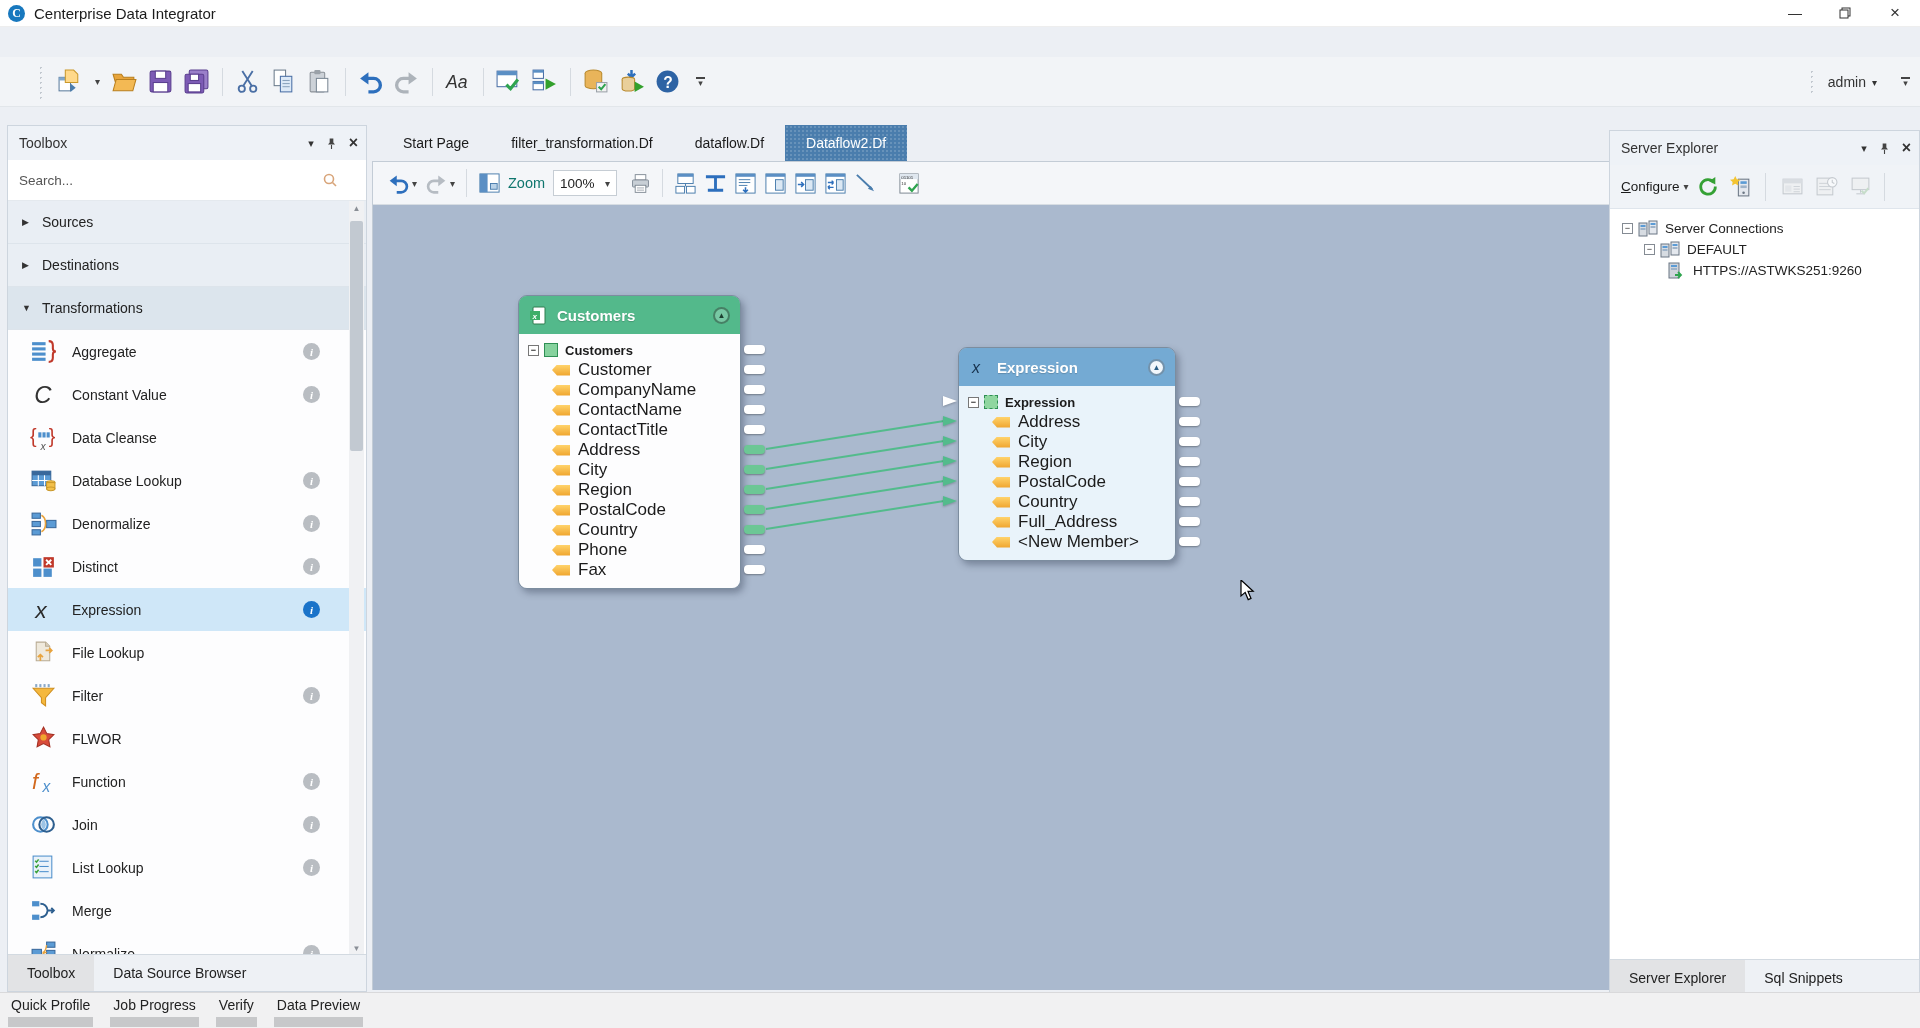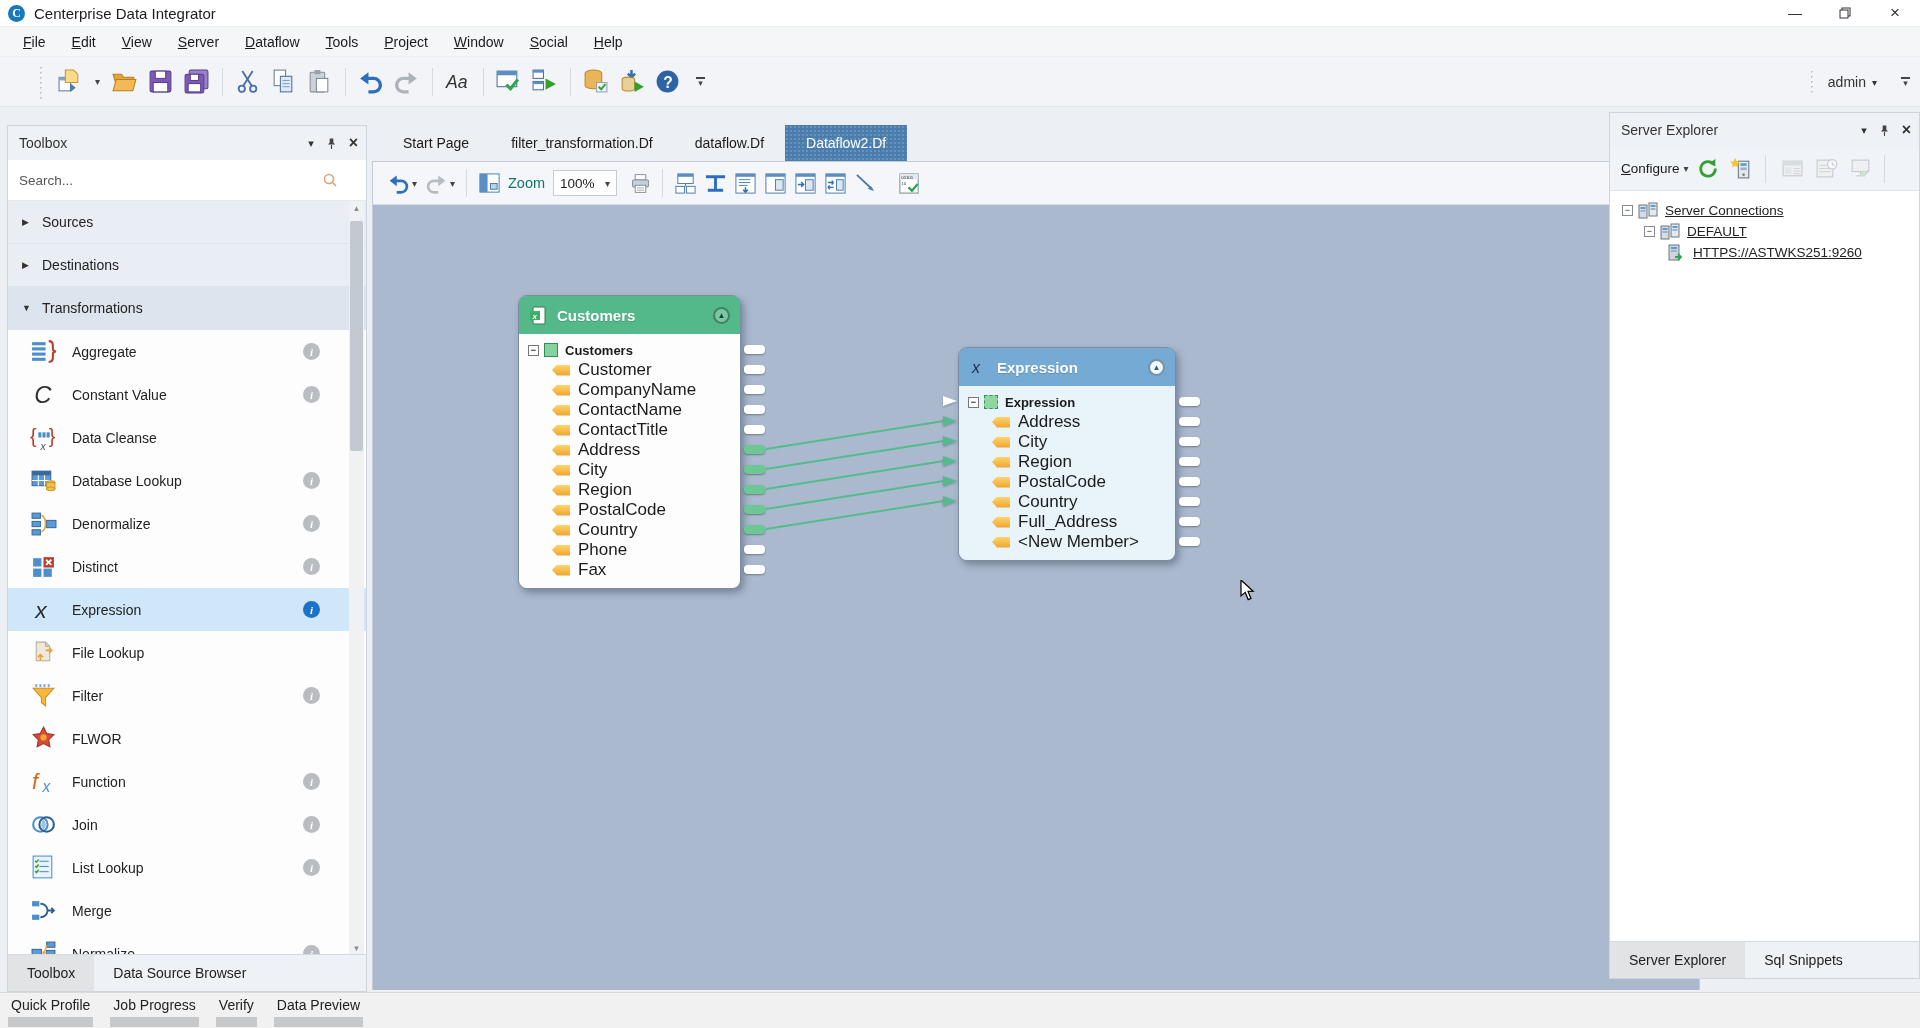--- a/index.html
+++ b/index.html
@@ -104,32 +104,32 @@
 .nsq{width:14px;height:14px;margin-right:7px;border:1px solid #2f8f55;background:#86d29e;}
 .node-expression .nsq{border-style:dashed;background:#8fd6a0;}
 .tag{width:18px;height:11px;margin:0 8px 0 24px;background:linear-gradient(#ffd36b,#efa42d);clip-path:polygon(0 50%,28% 0,100% 0,100% 100%,28% 100%);filter:drop-shadow(0 1px 0 rgba(140,95,15,.5));flex:none;}
 .port{position:absolute;z-index:3;width:21px;height:9px;border-radius:4px;background:#fff;box-shadow:0 1px 2px rgba(0,0,0,.35);}
 .port.connected{background:#6cc795;}
 .in-arrow{position:absolute;z-index:3;width:0;height:0;border-top:5.5px solid transparent;border-bottom:5.5px solid transparent;border-left:14px solid #53bb8c;filter:drop-shadow(0 1px 1px rgba(0,0,0,.25));}
 .in-arrow.white{border-left-color:#fff;}
 #cursor{position:absolute;z-index:10;}
 
 
-.server-panel{left:1609px;top:112px;width:311px;height:867px;}
+.server-panel{left:1609px;top:130px;width:311px;height:867px;}
 .se-toolbar{height:44px;display:flex;align-items:center;background:#f0f3f7;border-bottom:1px solid #dfe5ec;padding-left:11px;}
 .configure{font-size:13.5px;color:#1a1a1a;display:inline-block;}
 .configure::first-letter{text-decoration:underline;}
 .se-btn{border:none;background:transparent;width:30px;height:34px;display:flex;align-items:center;justify-content:center;margin-left:4px;}
 .se-btn svg{width:23px;height:23px;}
 .se-btn.disabled{opacity:.5;}
 .se-tree{background:#fff;height:752px;padding-top:9px;}
 .tree-row{height:21px;display:flex;align-items:center;font-size:13.5px;color:#222;}
 .expander{width:11px;height:11px;background:#fff;border:1px solid #848b93;display:flex;align-items:center;justify-content:center;font-size:9px;line-height:1;color:#222;margin-right:5px;flex:none;}
 .tree-ico{width:22px;height:18px;margin-right:5px;display:flex;align-items:center;}
-.tree-label{white-space:nowrap;text-decoration:underline;}
+.tree-label{white-space:nowrap;}
 
 
 .statusbar{position:absolute;left:0;top:992px;width:100%;height:36px;background:#f1f1f2;border-top:1px solid #d9d9db;display:flex;align-items:flex-start;padding:4px 0 0 8px;gap:17px;}
 .status-item{display:flex;flex-direction:column;align-items:stretch;}
 .status-item .lbl{font-size:14px;color:#222;padding:0 3px;}
 .status-item .blk{height:10px;background:#c7c8ca;margin-top:4px;}
 </style>
 </head>
 <body>
 
@@ -143,32 +143,20 @@
       <div class="win-btn">
         <svg width="12" height="12" viewBox="0 0 12 12">
             <rect x="3" y="1" width="8" height="8" fill="none" stroke="#333"></rect>
             <rect x="1" y="3" width="8" height="8" fill="#fff" stroke="#333"></rect>
           </svg>
       </div>
       <div class="win-btn" style="font-size:17px;">×</div>
     </div>
   </div>
 
-  <div class="menubar" id="menubar">
-      <div class="menu-item">File</div>
-      <div class="menu-item">Edit</div>
-      <div class="menu-item">View</div>
-      <div class="menu-item">Server</div>
-      <div class="menu-item">Dataflow</div>
-      <div class="menu-item">Tools</div>
-      <div class="menu-item">Project</div>
-      <div class="menu-item">Window</div>
-      <div class="menu-item">Social</div>
-      <div class="menu-item">Help</div>
-    </div>
 
   <div class="toolbar">
     <span class="grip"></span>
     <button class="tbb">
       <svg viewBox="0 0 26 26">
           <rect x="2" y="9" width="11" height="13" fill="#fff" stroke="#5b7b9c"></rect>
           <rect x="2" y="9" width="11" height="3" fill="#7fa7cc"></rect>
           <path d="M8 2 h8 l4 4 v8 h-12 z" fill="#ffd98a" stroke="#c9982a"></path>
           <path d="M13 15 l5 4 -5 4 z" fill="#4a7dad"></path>
         </svg>

